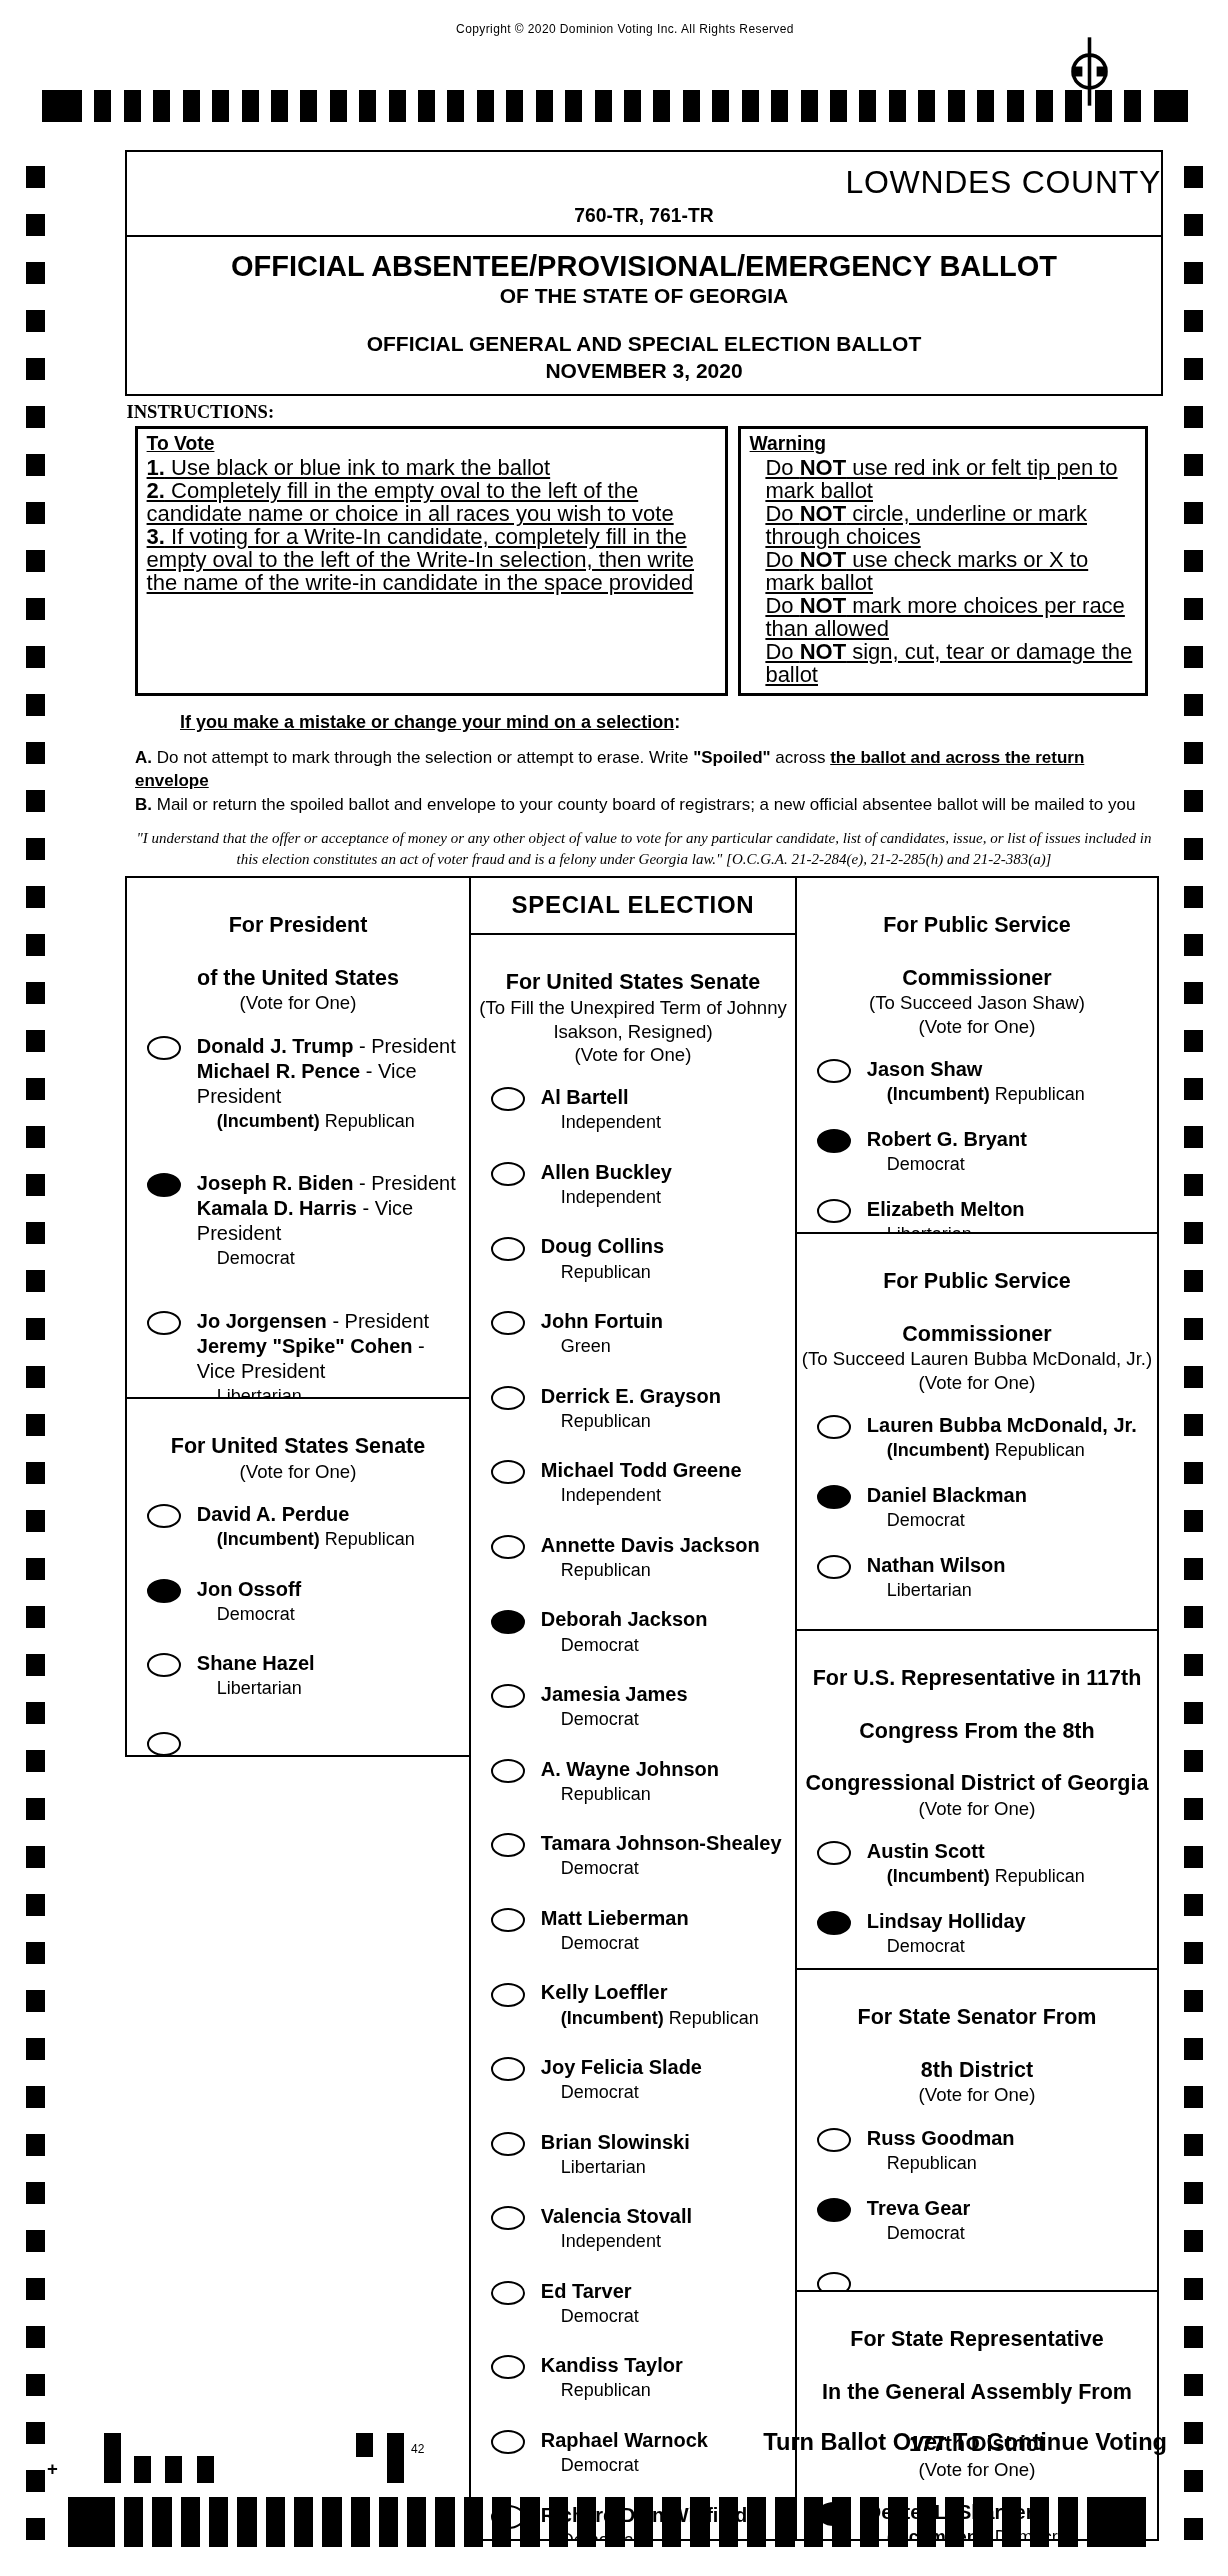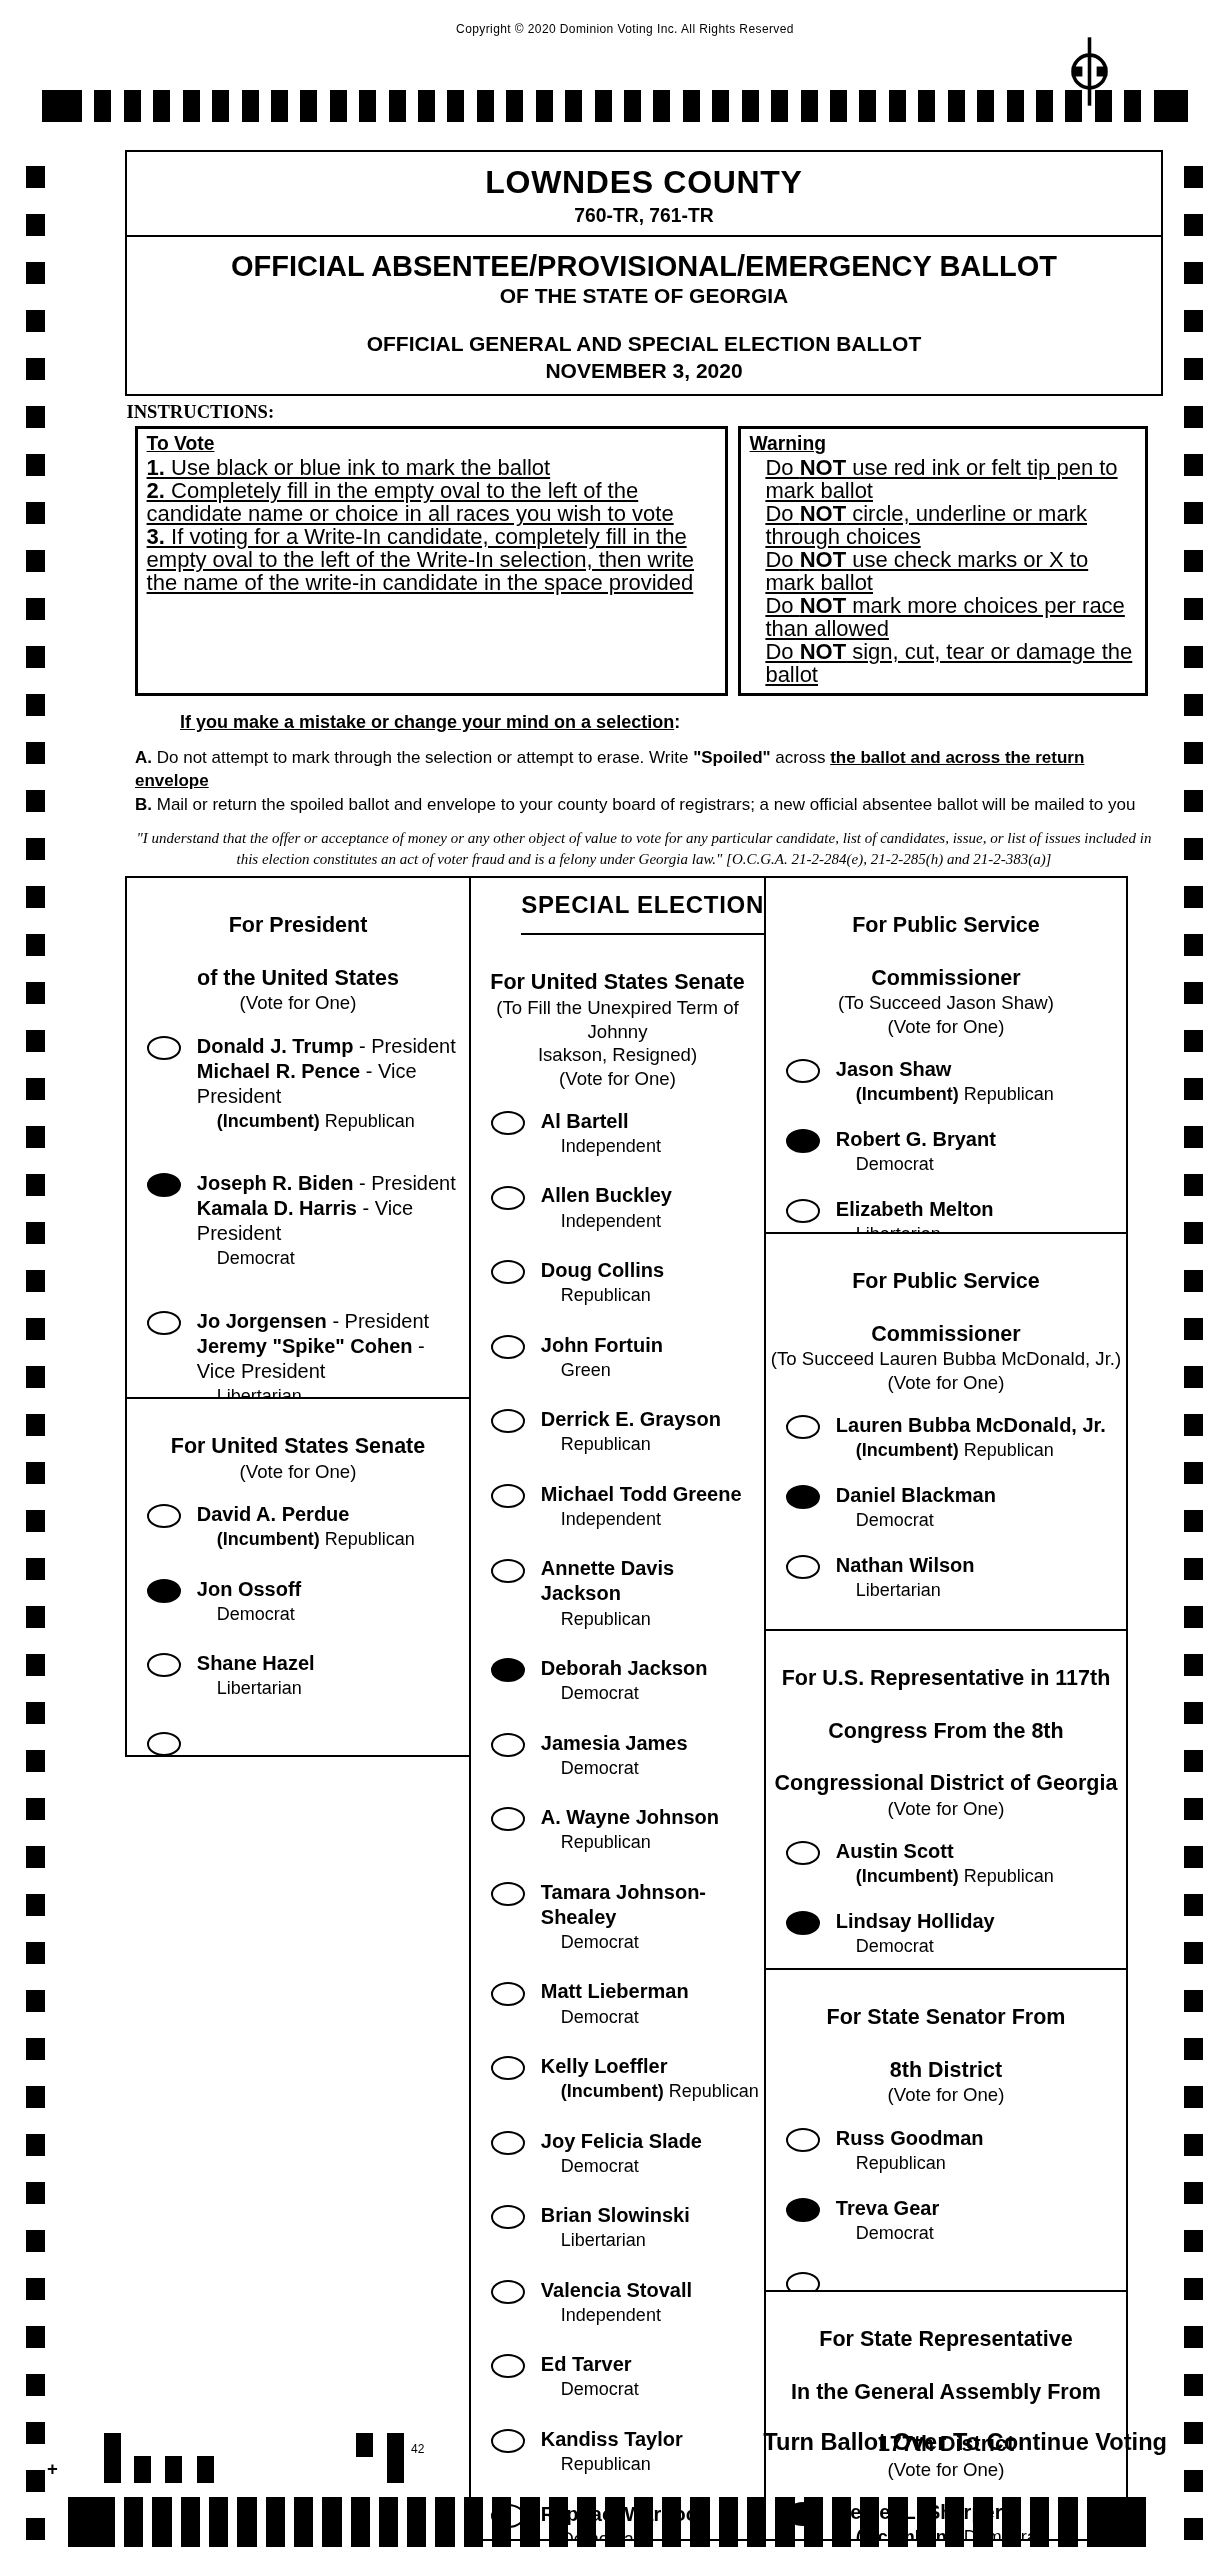--- a/index.html
+++ b/index.html
@@ -33,21 +33,21 @@
   .bc6 { left: 387px; top: 2433px; width: 17px; height: 50px; }
   .bc-num { position: absolute; left: 411px; top: 2442px; font-size: 12px; }
 
   .turn-over { position: absolute; top: 2429px; right: 61px; font-size: 23.6px; font-weight: bold; }
 
   
   .content { position: absolute; left: 125px; top: 150px; width: 1038px; }
 
   .header-box { border: 2.1px solid #000; }
   .county-sec { border-bottom: 2.9px solid #000; text-align: center; padding: 11.5px 0 8.6px 0; }
-  .county { font-size: 32px; font-weight: bold; letter-spacing: 0.7px; }
+  .county { font-size: 32px; font-weight: normal; letter-spacing: 0.7px; text-align: right; }
   .precinct { font-size: 19.3px; font-weight: bold; margin-top: 4.3px; }
   .title-sec { text-align: center; padding: 13px 0 10px 0; }
   .ballot-title { font-size: 29px; font-weight: bold; }
   .ballot-sub { font-size: 21px; font-weight: bold; line-height: 26.5px; }
   .ballot-sub.first { margin-top: 21.5px; }
 
   .instr-label { font-size: 18.6px; font-weight: bold; margin: 4.3px 0 2.9px 1.4px; font-family: Liberation Serif, serif; }
   .instr-row { display: flex; margin-left: 10px; }
   .tovote-box { width: 593px; border: 3.6px solid #000; padding: 4.3px 8.6px 7.2px 8.6px; }
   .warning-box { width: 410px; border: 3.6px solid #000; padding: 4.3px 8.6px 7.2px 8.6px; margin-left: 10px; }
@@ -61,21 +61,21 @@
   .mistake-item.first { margin-top: 11.5px; }
   .inperson { font-size: 17px; line-height: 23.6px; margin-top: 15.8px; }
   .affidavit { font-size: 15px; line-height: 21px; font-style: italic; text-align: center;
                margin: 11.5px auto 5.7px auto; width: 1031px;
                font-family: "Liberation Serif", serif; }
 
   
   .columns { display: flex; align-items: flex-start; margin-top: 5.7px; }
   .col { display: flex; flex-direction: column; }
   .col-left  { width: 344px; height: 881px; border: 2.1px solid #000; border-right: none; }
-  .col-mid   { width: 297px; height: 1665px; border: 2.1px solid #000; align-items: flex-end; }
+  .col-mid   { width: 328px; height: 1665px; border: 2.1px solid #000; }
   .col-right { width: 362px; height: 1665px; border: 2.1px solid #000; border-left: none; }
 
   .se-banner { height: 57px; border-bottom: 2.1px solid #000; display: flex; align-items: center;
                justify-content: center; font-size: 24px; font-weight: bold; letter-spacing: 0.7px; flex: none; }
 
   .contest { display: flex; flex-direction: column; overflow: hidden; flex: none; }
   .contest.grow { flex: 1 1 auto; }
   .contest + .contest, .se-banner + .contest { }
   .contest.bordered { border-bottom: 2.1px solid #000; }
 

